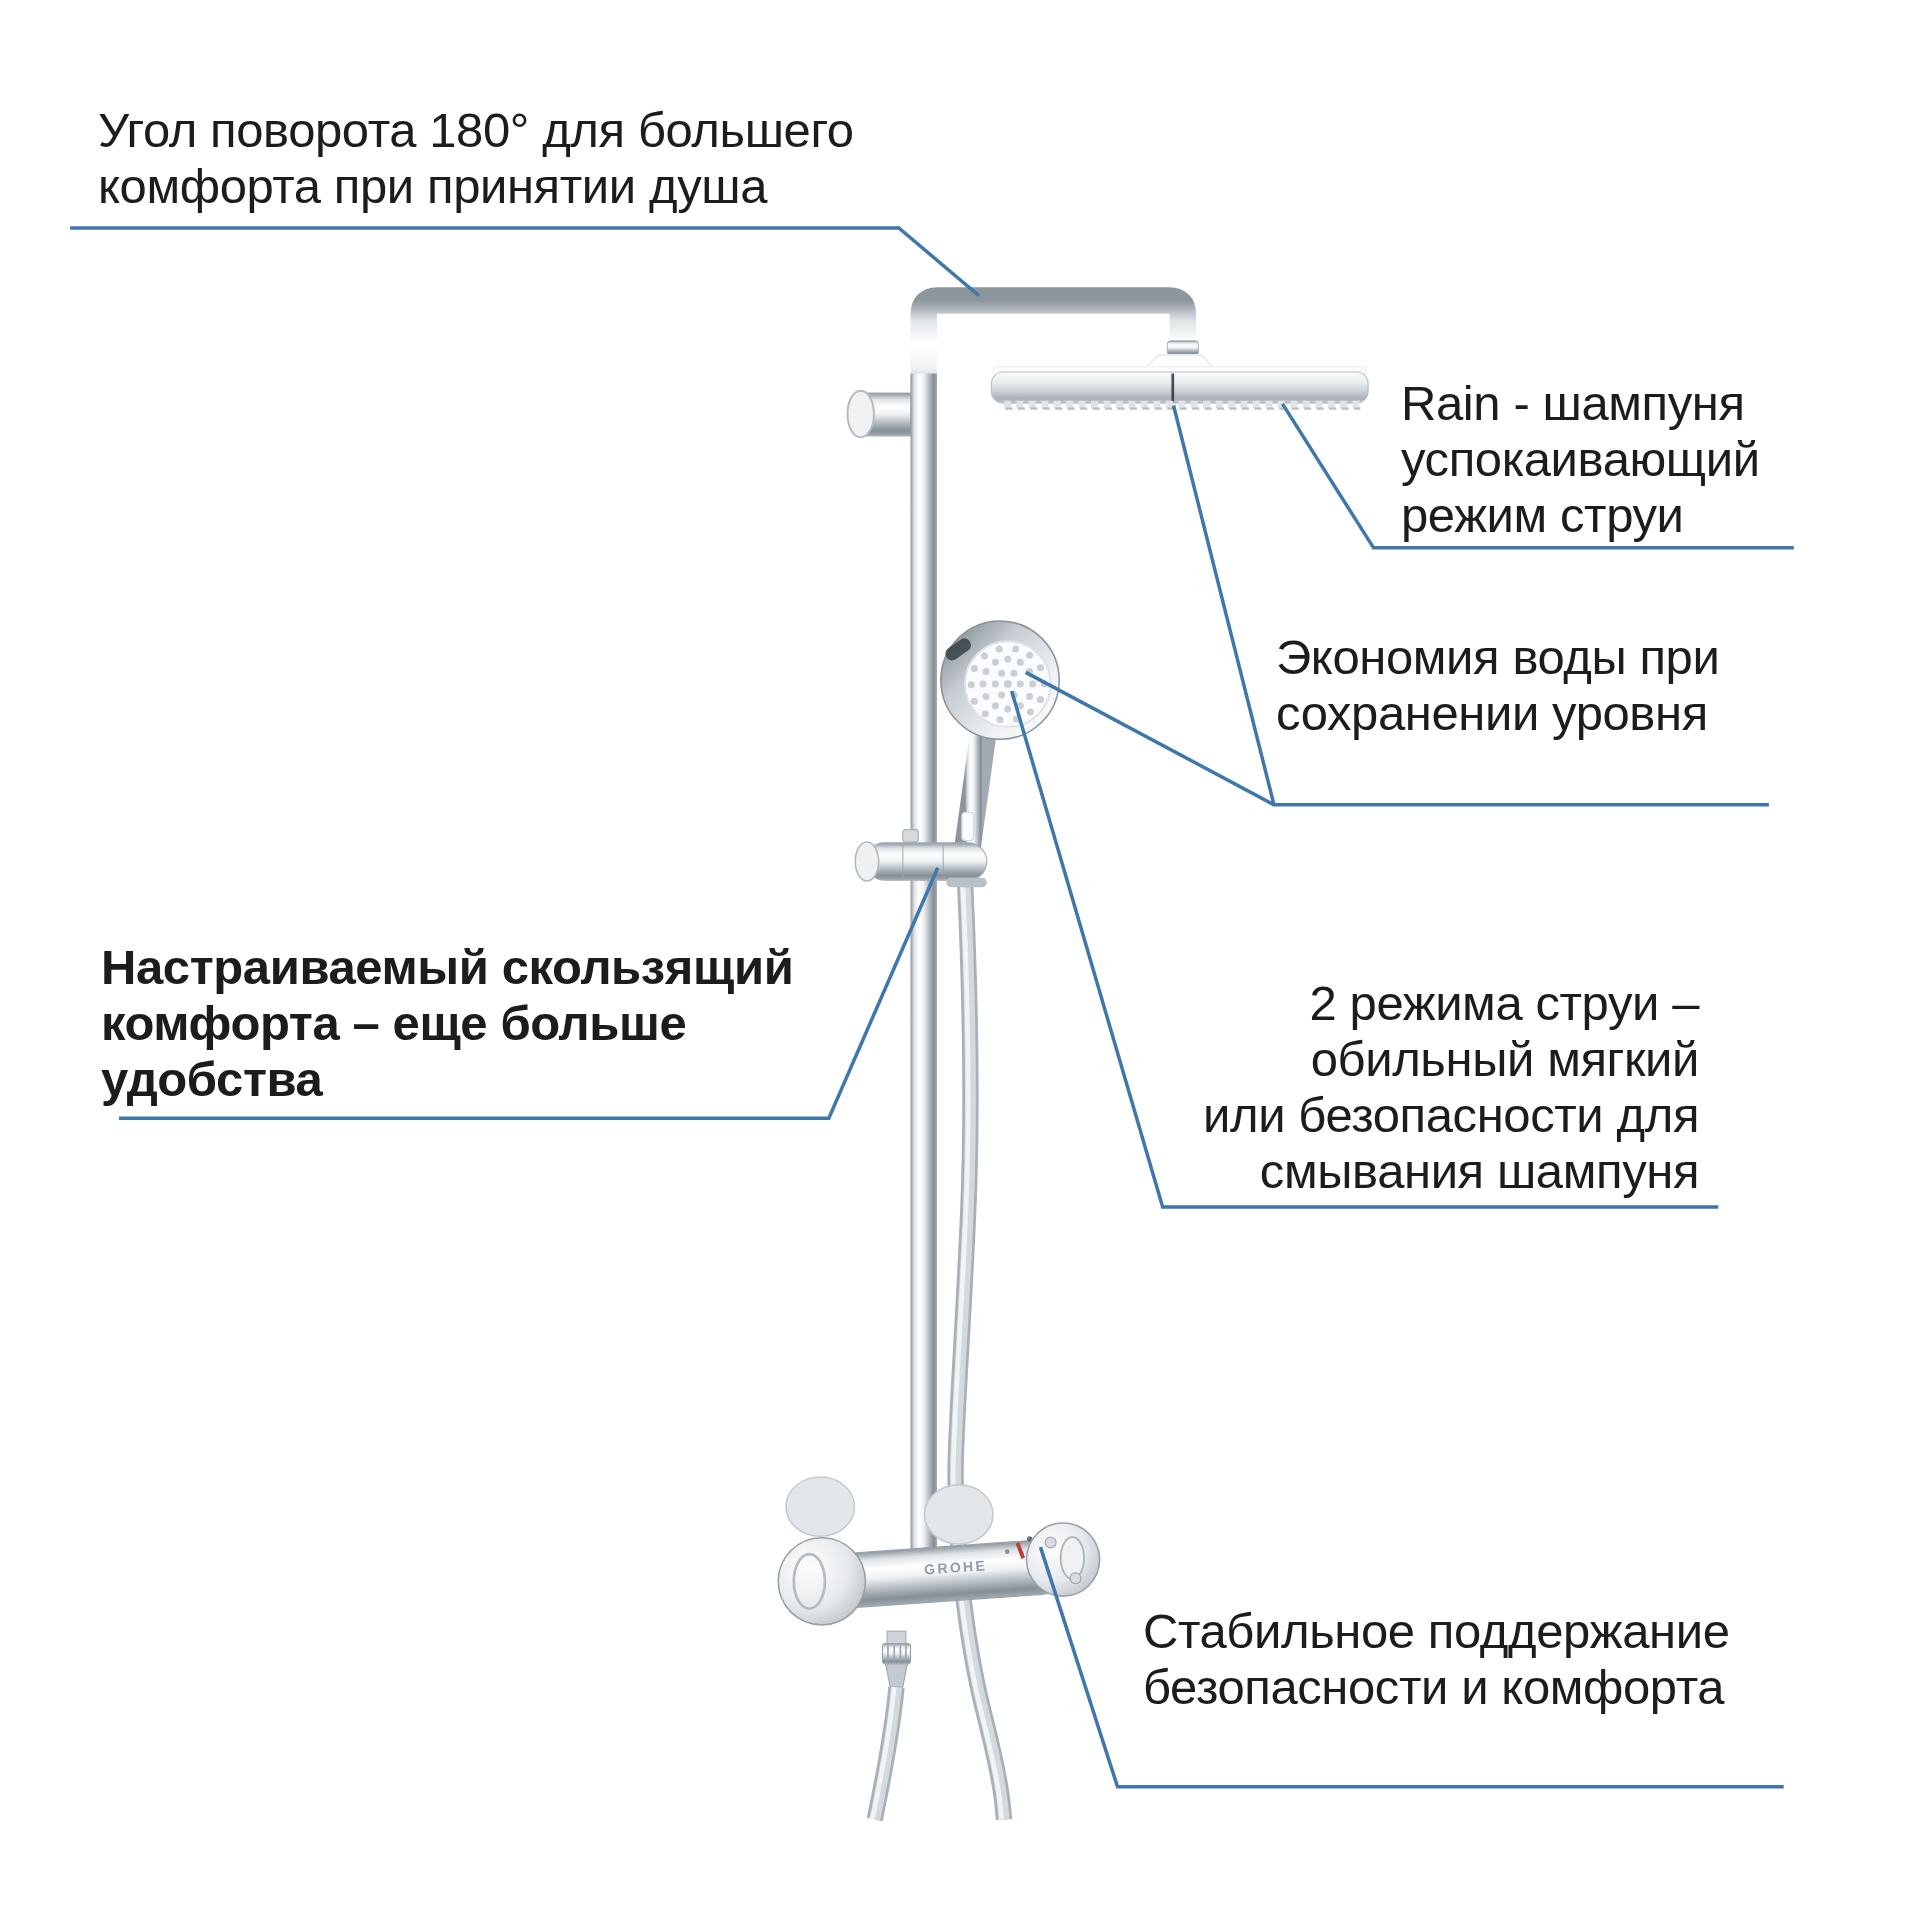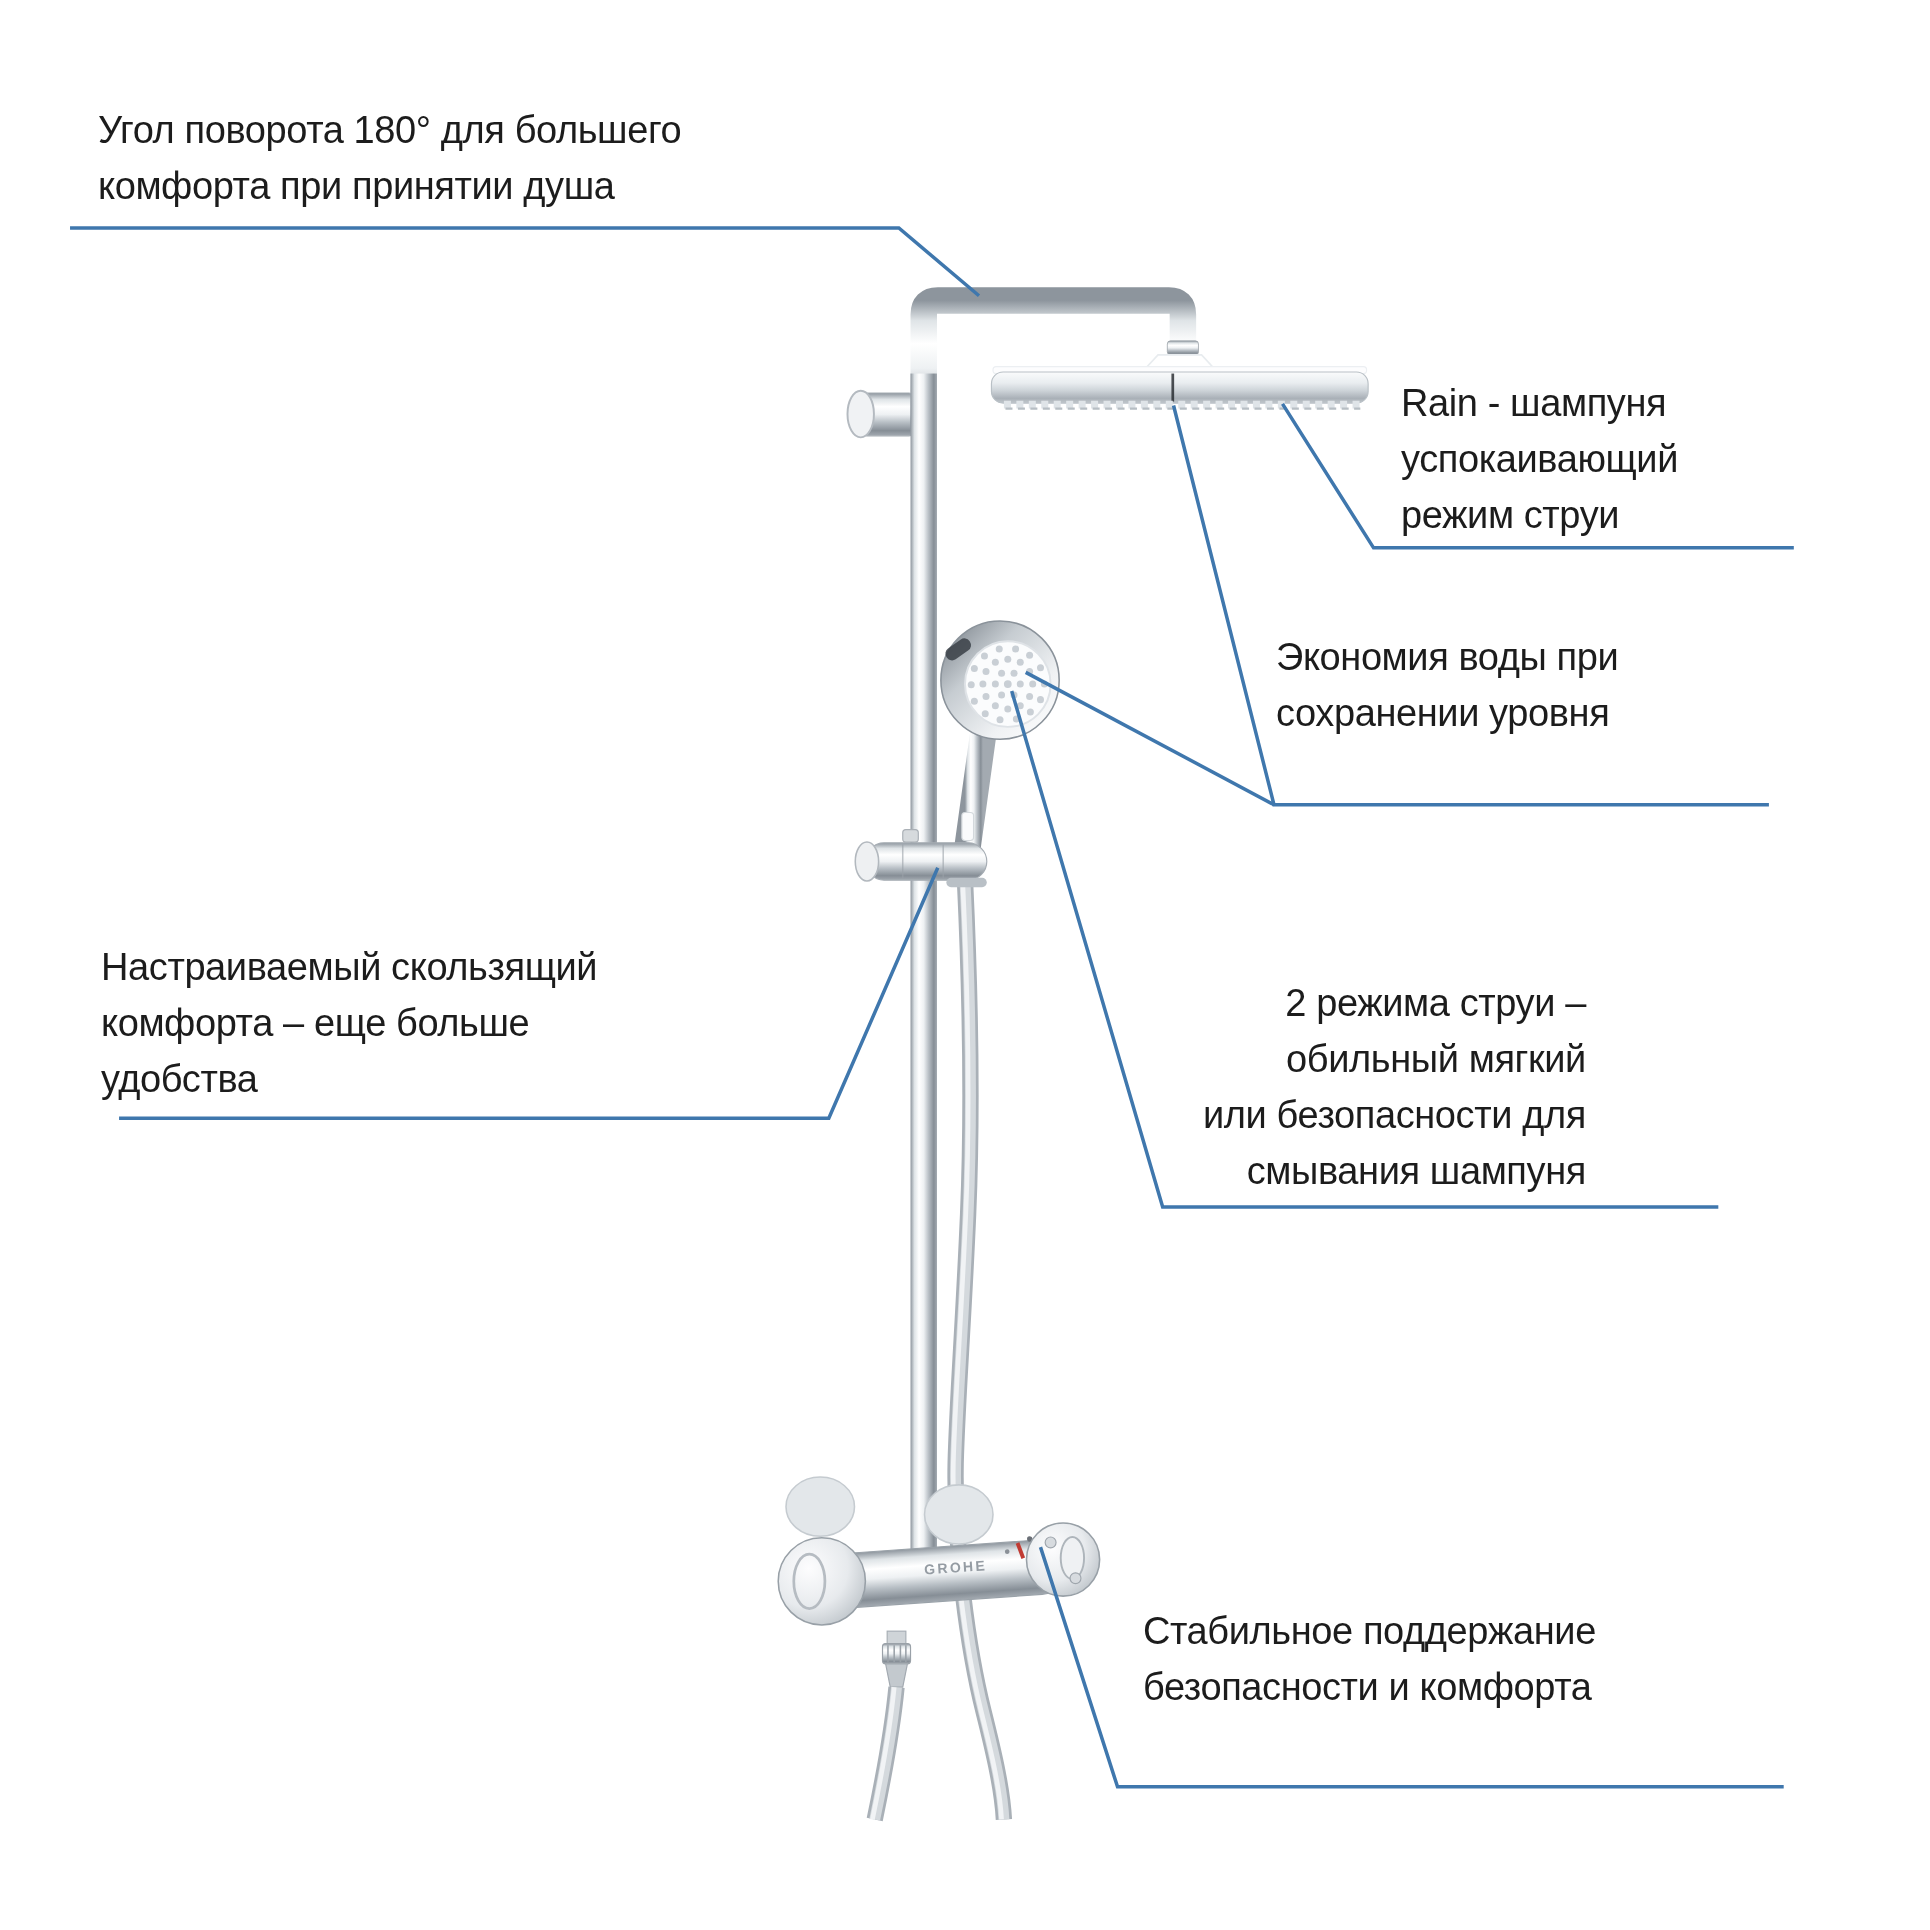--- a/index.html
+++ b/index.html
@@ -18,21 +18,21 @@
   #art {
     position: absolute;
     left: 0;
     top: 0;
     width: 1930px;
     height: 1930px;
   }
   .callout {
     position: absolute;
     color: #1c1c1c;
-    font-size: 38px;
+    font-size: 49px;
     line-height: 56px;
     letter-spacing: -0.4px;
     white-space: nowrap;
   }
 </style>
 </head>
 <body>
 
 <div id="stage">
 
@@ -208,21 +208,21 @@
     <div>Rain - шампуня</div>
     <div>успокаивающий</div>
     <div>режим струи</div>
   </div>
 
   <div class="callout" style="left:1276px; top:629px;">
     <div>Экономия воды при</div>
     <div>сохранении уровня</div>
   </div>
 
-  <div class="callout" style="left:101px; top:939px;">
+  <div class="callout" style="left:101px; top:939px;font-weight:bold;">
     <div>Настраиваемый скользящий</div>
     <div>комфорта – еще больше</div>
     <div>удобства</div>
   </div>
 
   <div class="callout" style="left:1203px; top:975px;text-align:right;">
     <div>2 режима струи –</div>
     <div>обильный мягкий</div>
     <div>или безопасности для</div>
     <div>смывания шампуня</div>

